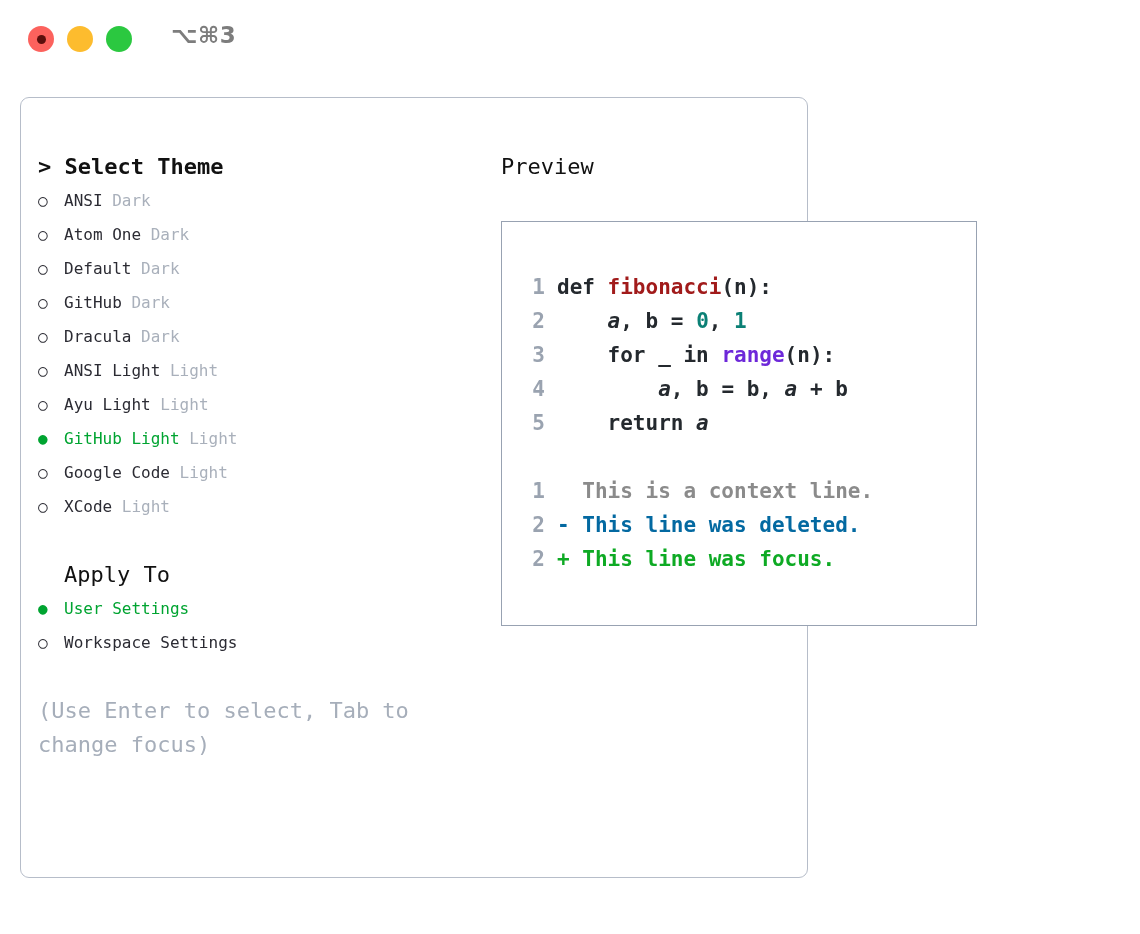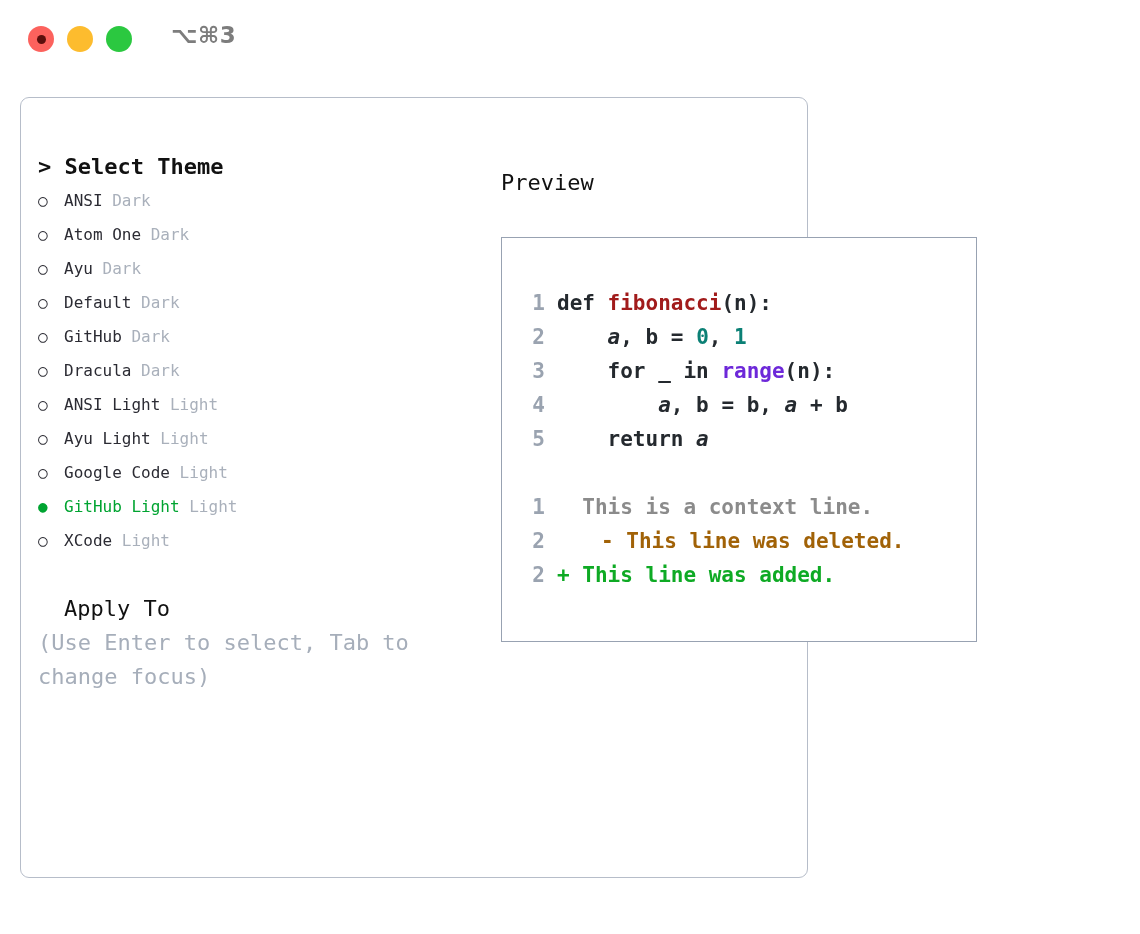--- a/index.html
+++ b/index.html
@@ -114,31 +114,32 @@
 
   .apply-heading {
     font-size: 22px;
     color: #111111;
     line-height: 34px;
     white-space: pre;
     padding-left: 26px;
   }
 
   .hint {
+    margin-top: 34px;
     font-size: 22px;
     line-height: 34px;
     color: #a6aeba;
     width: 400px;
     white-space: pre-wrap;
   }
 
   
   .right-col {
     position: absolute;
-    left: 480px; top: 68px;
+    left: 480px; top: 52px;
     width: 500px;
   }
   .preview-title {
     font-size: 22px;
     color: #111111;
     line-height: 34px;
     white-space: pre;
   }
   .preview-box {
     margin-top: 37px;
@@ -169,21 +170,21 @@
   }
   .tok-plain { color: #24292e; }
   .tok-var   { color: #24292e; font-style: italic; }
   .tok-fn    { color: #a11b1b; }
   .tok-num   { color: #0b8075; }
   .tok-call  { color: #6d28d9; text-align: right; }
 
   .diff-gap { height: 34px; }
   .diff-line { font-size: 21px; line-height: 34px; white-space: pre; }
   .diff-ctx { color: #8b8b8b; }
-  .diff-del { color: #a16207; margin-left: 44px; }
+  .diff-del { color: #0369a1; }
   .diff-add { color: #0eaa24; }
 </style>
 </head>
 <body>
 
 <div class="window">
 
   <div class="titlebar">
     <div class="lights">
       <div class="light red"></div>
@@ -193,53 +194,56 @@
     <div class="shortcut">⌥⌘3</div>
   </div>
 
   <div class="panel">
 
     <div class="left-col">
       <div class="col-heading bold">&gt; Select Theme</div>
       <div id="theme-list">
           <div class="opt-row"><span class="bullet">○</span><span class="opt-label">ANSI</span> <span class="opt-kind">Dark</span></div>
           <div class="opt-row"><span class="bullet">○</span><span class="opt-label">Atom One</span> <span class="opt-kind">Dark</span></div>
-          <div class="opt-row"><span class="bullet">○</span><span class="opt-label">Ayu</span> <span class="opt-kind">Dark</span></div>
           <div class="opt-row"><span class="bullet">○</span><span class="opt-label">Default</span> <span class="opt-kind">Dark</span></div>
           <div class="opt-row"><span class="bullet">○</span><span class="opt-label">GitHub</span> <span class="opt-kind">Dark</span></div>
           <div class="opt-row"><span class="bullet">○</span><span class="opt-label">Dracula</span> <span class="opt-kind">Dark</span></div>
           <div class="opt-row"><span class="bullet">○</span><span class="opt-label">ANSI Light</span> <span class="opt-kind">Light</span></div>
           <div class="opt-row"><span class="bullet">○</span><span class="opt-label">Ayu Light</span> <span class="opt-kind">Light</span></div>
+          <div class="opt-row selected"><span class="bullet">●</span><span class="opt-label">GitHub Light</span> <span class="opt-kind">Light</span></div>
           <div class="opt-row"><span class="bullet">○</span><span class="opt-label">Google Code</span> <span class="opt-kind">Light</span></div>
-          <div class="opt-row selected"><span class="bullet">●</span><span class="opt-label">GitHub Light</span> <span class="opt-kind">Light</span></div>
           <div class="opt-row"><span class="bullet">○</span><span class="opt-label">XCode</span> <span class="opt-kind">Light</span></div>
         </div>
 
       <div class="section-gap"></div>
 
       <div class="apply-heading">Apply To</div>
+      <div id="apply-list">
+          <div class="opt-row selected"><span class="bullet">●</span><span class="opt-label">User Settings</span></div>
+          <div class="opt-row"><span class="bullet">○</span><span class="opt-label">Workspace Settings</span></div>
+        </div>
 
       <div class="hint">(Use Enter to select, Tab to change focus)</div>
     </div>
 
     <div class="right-col">
       <div class="preview-title">Preview</div>
       <div class="preview-box">
         <div class="code-area">
           <div id="code-lines">
               <div class="code-line"><span class="ln">1</span><span class="tok-plain">def </span><span class="tok-fn">fibonacci</span><span class="tok-plain">(n):</span></div>
               <div class="code-line"><span class="ln">2</span><span class="tok-plain">    </span><span class="tok-var">a</span><span class="tok-plain">, </span><span class="tok-plain">b</span><span class="tok-plain"> = </span><span class="tok-num">0</span><span class="tok-plain">, </span><span class="tok-num">1</span></div>
               <div class="code-line"><span class="ln">3</span><span class="tok-plain">    for _ in </span><span class="tok-call">range</span><span class="tok-plain">(n):</span></div>
               <div class="code-line"><span class="ln">4</span><span class="tok-plain">        </span><span class="tok-var">a</span><span class="tok-plain">, b = b, </span><span class="tok-var">a</span><span class="tok-plain"> + b</span></div>
               <div class="code-line"><span class="ln">5</span><span class="tok-plain">    return </span><span class="tok-var">a</span></div>
             </div>
           <div class="diff-gap"></div>
           <div id="diff-lines">
               <div class="diff-line"><span class="ln">1</span><span class="diff-ctx">  This is a context line.</span></div>
               <div class="diff-line"><span class="ln">2</span><span class="diff-del">- This line was deleted.</span></div>
-              <div class="diff-line"><span class="ln">2</span><span class="diff-add">+ This line was added.</span></div>
+              <div class="diff-line"><span class="ln">2</span><span class="diff-add">+ This line was focus.</span></div>
             </div>
         </div>
       </div>
     </div>
 
   </div>
 </div>
 
 </body></html>

